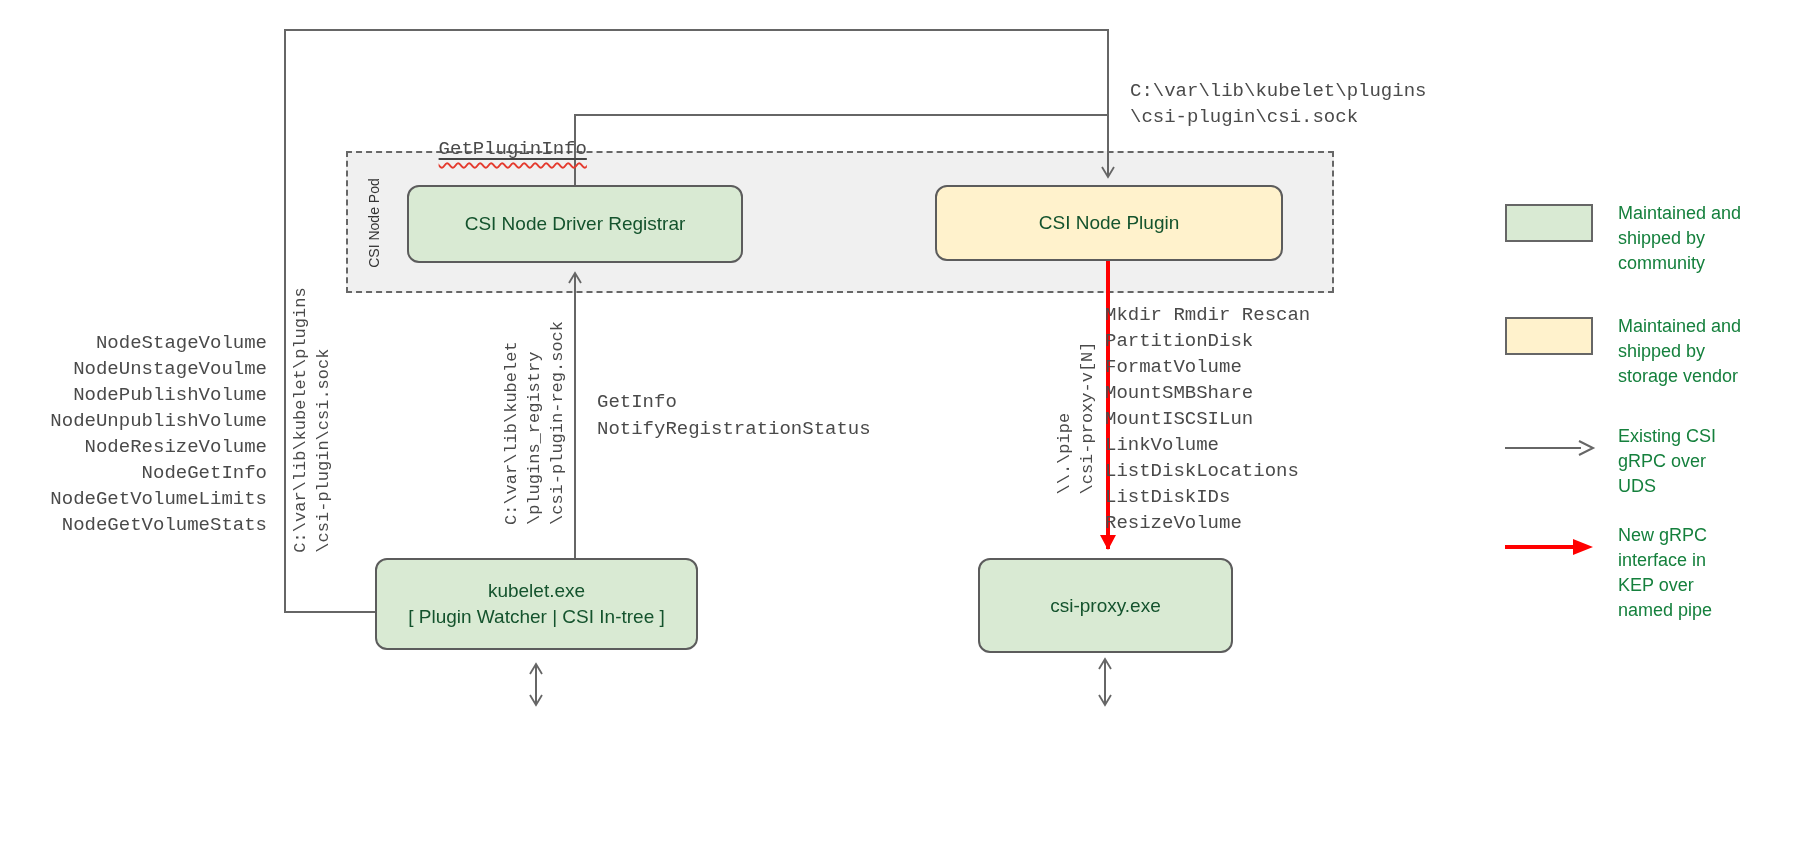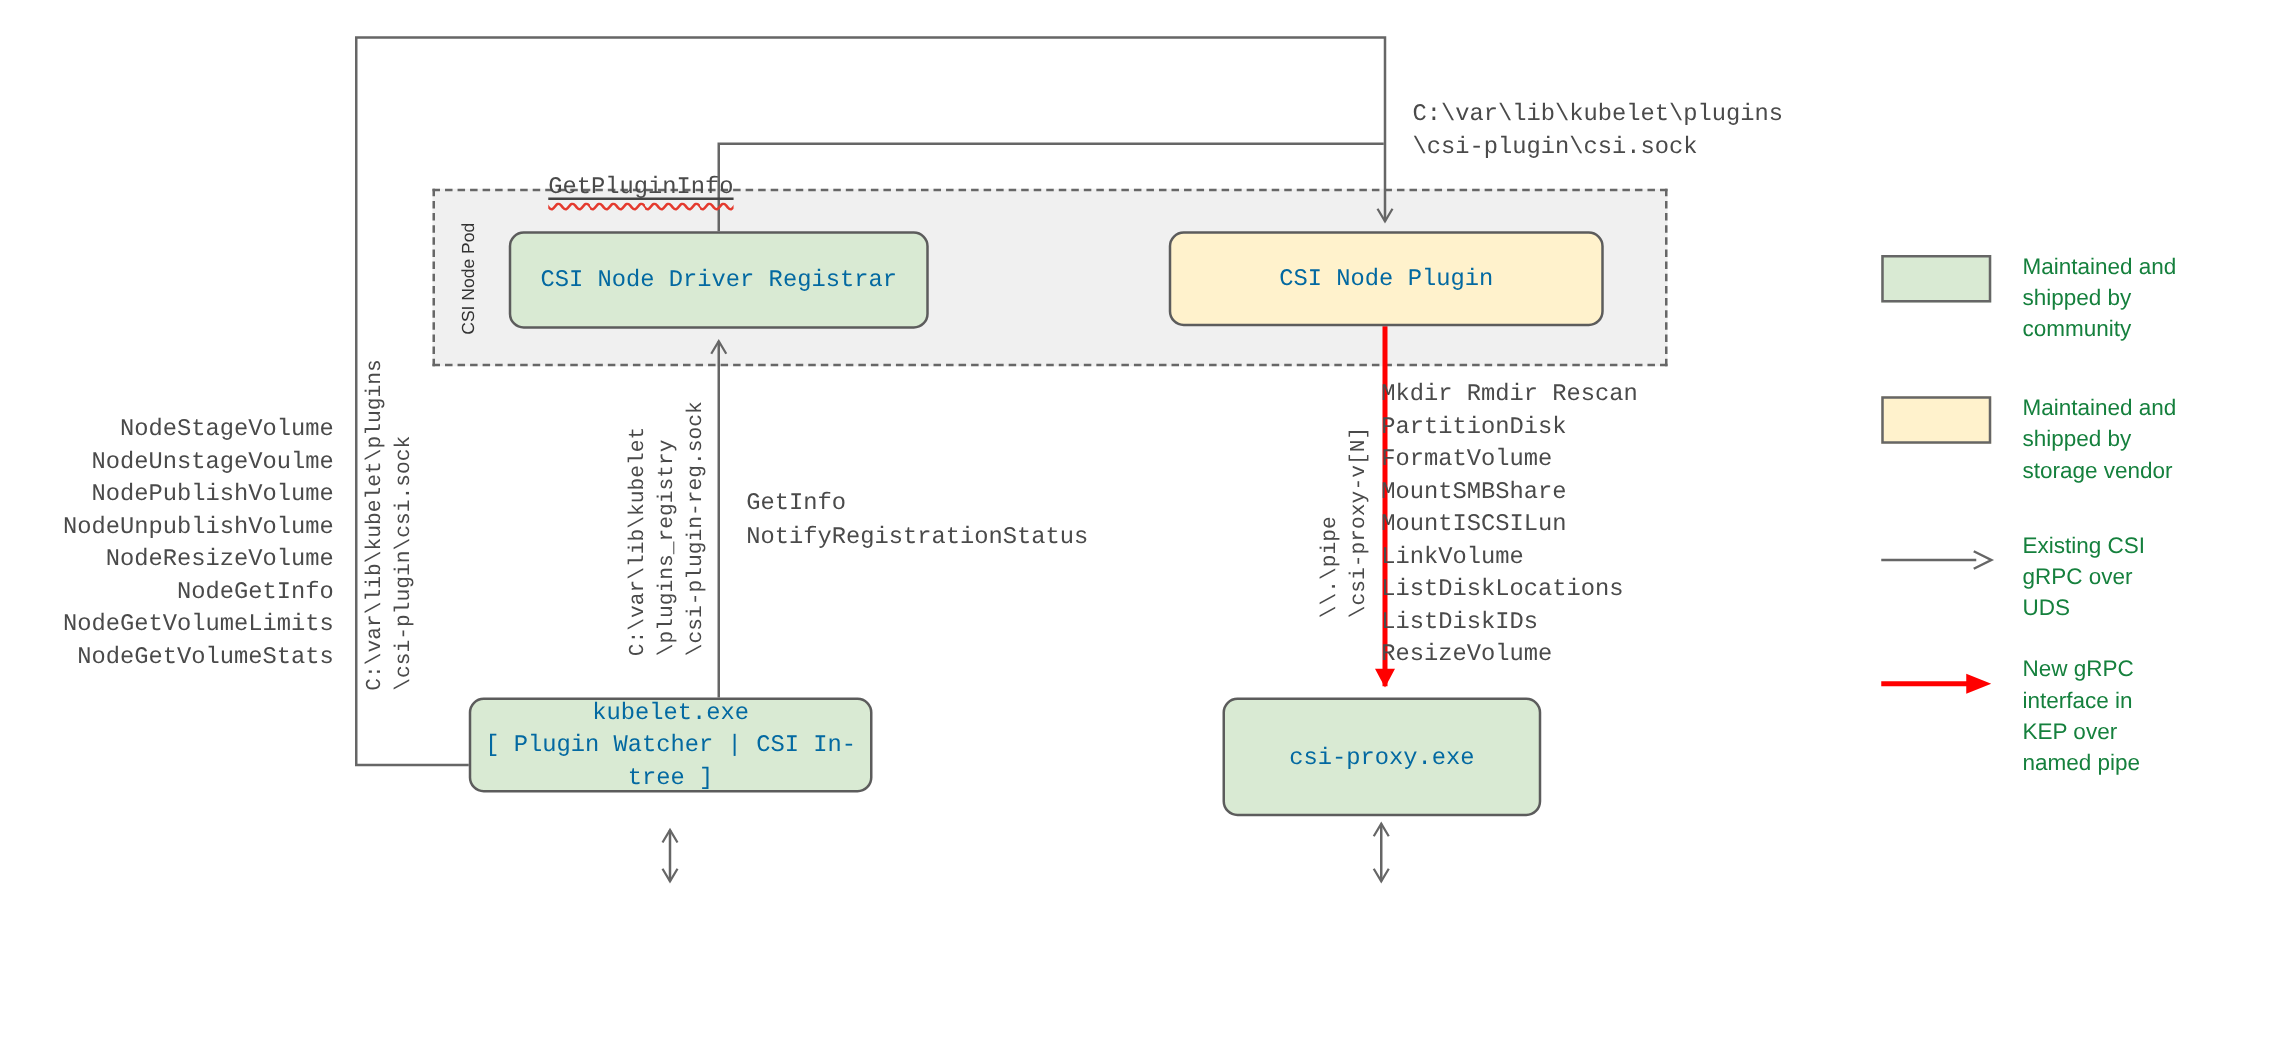--- a/index.html
+++ b/index.html
@@ -9,21 +9,21 @@
   }
   .wires{position:absolute;left:0;top:0;z-index:2;}
   .pod{
     position:absolute;z-index:1;background:#f0f0f0;
     border:2px dashed #676767;box-sizing:border-box;
   }
   .box{
     position:absolute;z-index:3;box-sizing:border-box;
     border:2px solid #5c5c5c;border-radius:12px;
     display:flex;flex-direction:column;align-items:center;justify-content:center;
-    text-align:center;font-size:19px;color:#0369a1;line-height:26px;font-family:Liberation Mono, monospace;
+    text-align:center;font-size:19px;color:#14532d;line-height:26px;
   }
   .green{background:#d9ead3;}
   .yellow{background:#fff2cc;}
   .blue{background:#c9daf8;border-radius:9px;}
   .mono{
     position:absolute;z-index:4;font-family:"Liberation Mono",monospace;
     font-size:19px;line-height:26px;color:#4a4a4a;white-space:pre;
   }
   .vtext{
     position:absolute;z-index:4;font-family:"Liberation Mono",monospace;
@@ -80,21 +80,21 @@
   </svg>
 
   <div class="box green" style="left:407px;top:185px;width:336px;height:78px;">
     <span>CSI Node Driver Registrar</span>
   </div>
 
   <div class="box yellow" style="left:935px;top:185px;width:348px;height:76px;">
     <span>CSI Node Plugin</span>
   </div>
 
-  <div class="box green" style="left:375px;top:558px;width:323px;height:76px;">
+  <div class="box green" style="left:375px;top:558px;width:323px;height:92px;">
     <div>kubelet.exe</div>
     <div>[ Plugin Watcher | CSI In-tree ]</div>
   </div>
 
   <div class="box green" style="left:978px;top:558px;width:255px;height:95px;">
     <span>csi-proxy.exe</span>
   </div>
 
 
   <div class="mono" style="left:393px;top:110px;">

